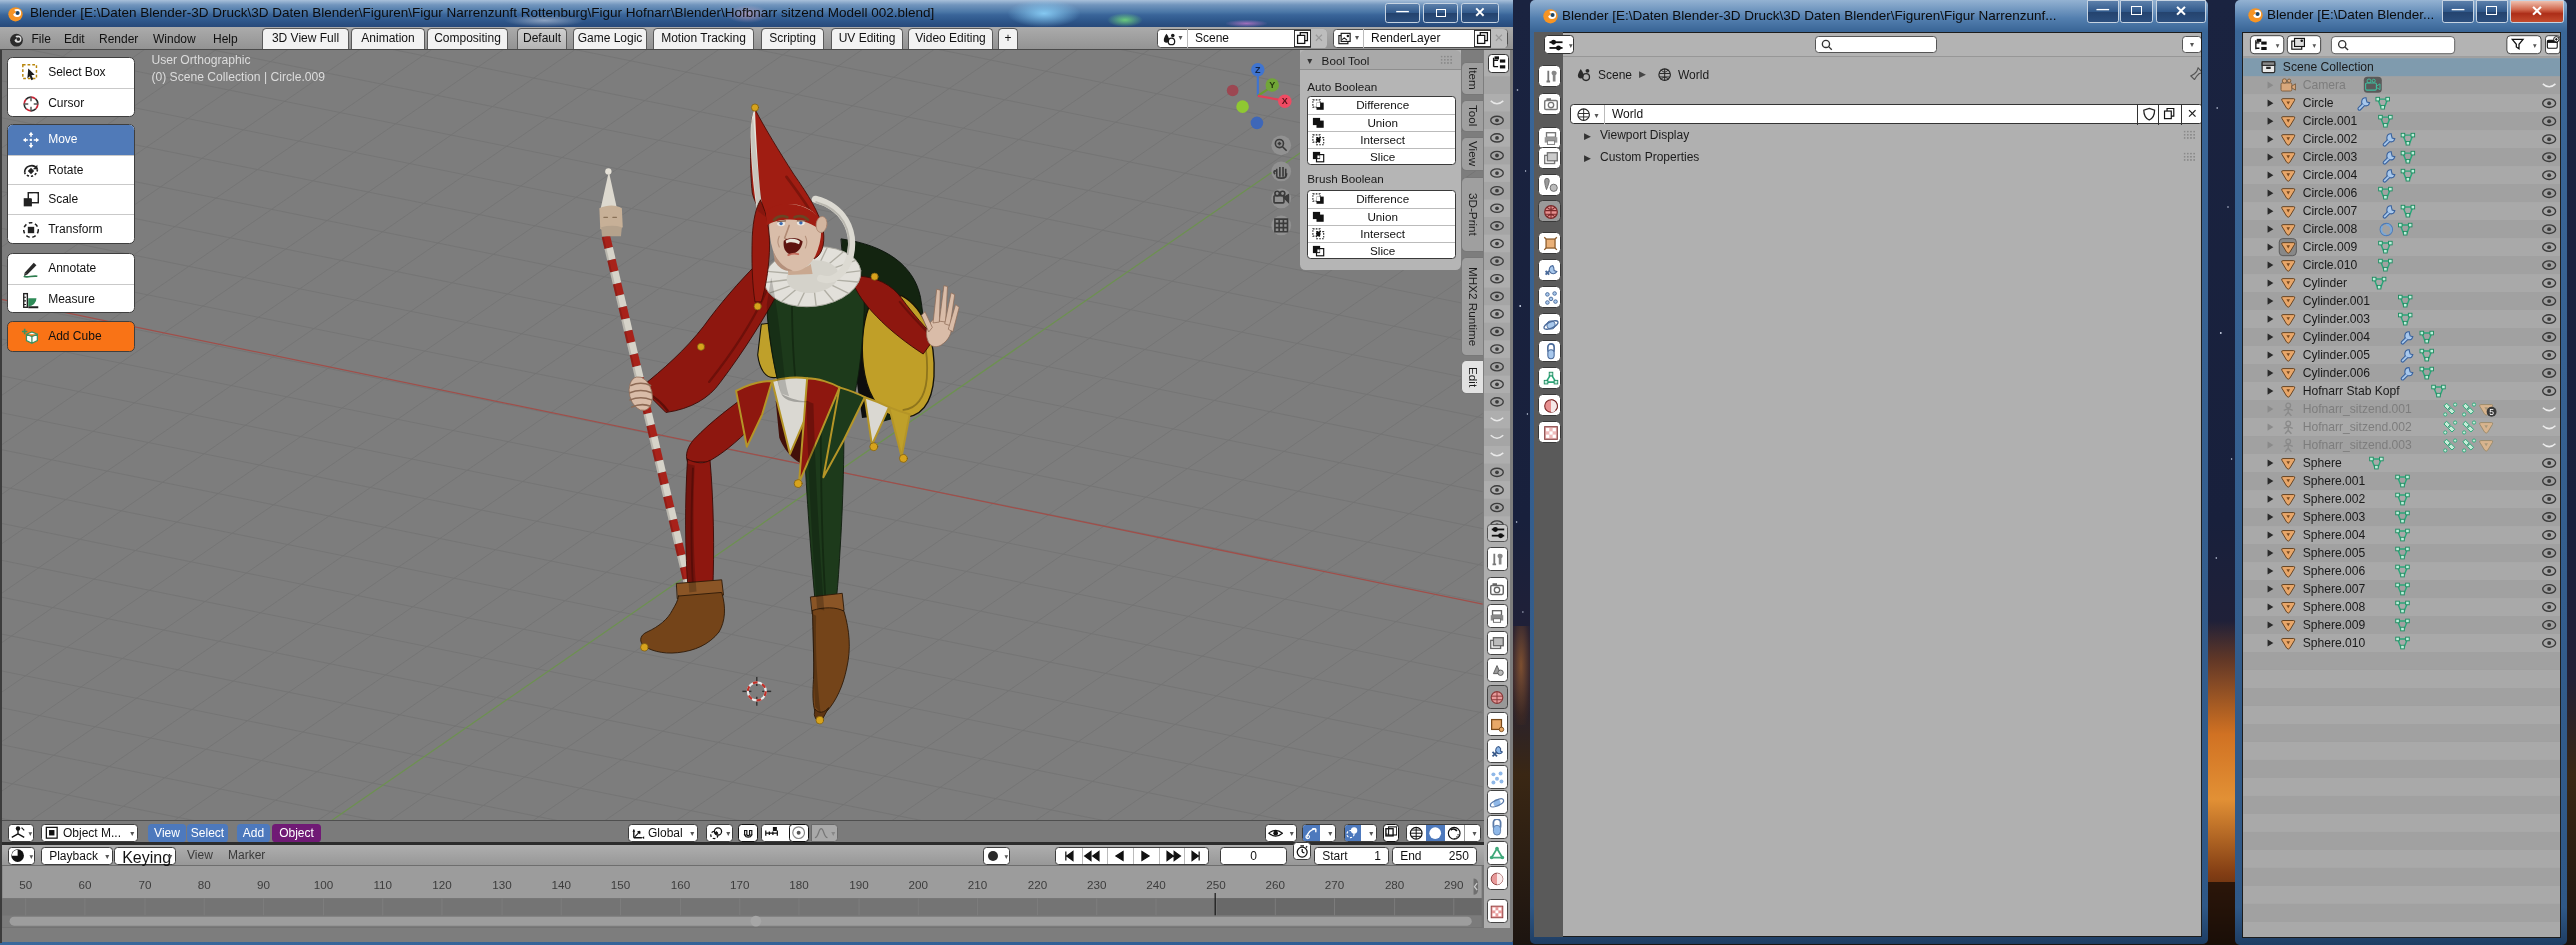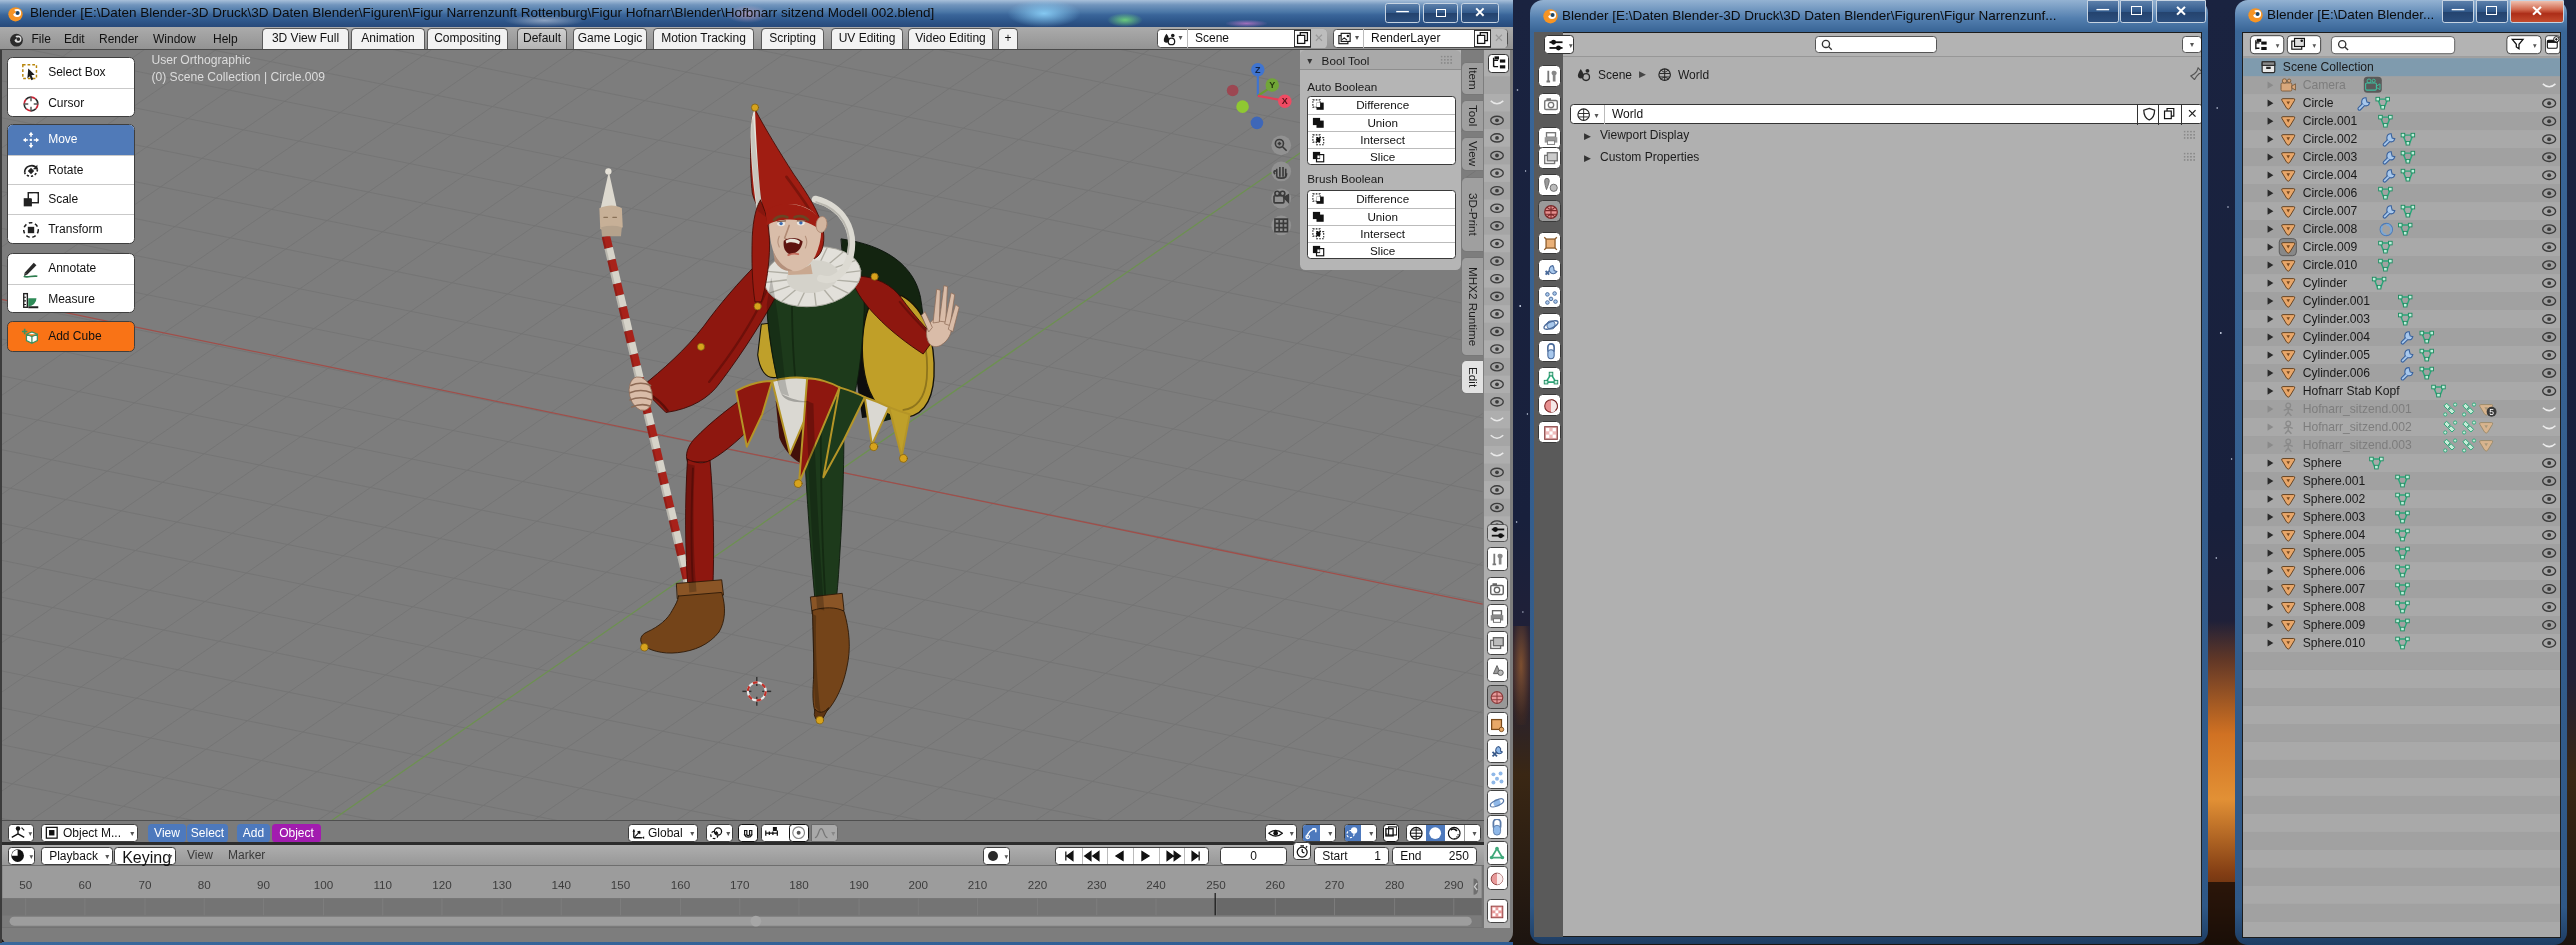--- a/index.html
+++ b/index.html
@@ -1,17 +1,17 @@
 <!DOCTYPE html>
 <html style="font-size:14.4px"><head><meta charset="utf-8"><style>
 *{margin:0;padding:0;box-sizing:border-box;font-family:"Liberation Sans",sans-serif}
 html,body{width:2576px;height:945px;overflow:hidden;background:#131a2e}
 .abs{position:absolute}
 #desk{position:absolute;inset:0;background:linear-gradient(180deg,#1a2340 0%,#18203c 55%,#232036 72%,#3a2714 82%,#1c1410 100%)}
-.win{position:absolute;border-radius:13px}
+.win{position:absolute;border-radius:5px}
 .tbar{position:absolute;left:0;right:0;top:0;height:27px;background:linear-gradient(180deg,#a8c0da 0%,#7195bd 18%,#4a76a6 45%,#3a659a 55%,#2f588c 75%,#27497a 100%);overflow:hidden}
 .ttext{position:absolute;top:5.4px;font-size:13.5px;color:#0b0b0c;white-space:nowrap}
 .blogo{position:absolute;width:19px;height:19px}
 .wbtn{position:absolute;top:2.7px;height:20px;border:0.9px solid #c7d4e2;border-radius:2.7px;background:linear-gradient(180deg,#5c80ab,#31598b 50%,#24436e 52%,#2c4f7e);color:#fff;text-align:center;font-weight:bold}
 .menu{position:absolute;background:linear-gradient(180deg,#ababab,#939393);border-bottom:0.9px solid #4a4a4a}
 .mitem{position:absolute;top:31.5px;font-size:12px;color:#111}
 .tab{position:absolute;top:0.9px;height:21px;background:#f2f2f2;border:0.9px solid #5a5a5a;border-bottom:none;border-radius:4.5px 4.5px 0 0;font-size:12px;color:#111;text-align:center;line-height:19px}
 .tab.act{background:linear-gradient(180deg,#cfcfcf,#b4b4b4)}
 .fld{position:absolute;background:#fff;border:0.9px solid #4e4e4e;border-radius:3.6px;font-size:12px;color:#111}
 .vtxt{position:absolute;writing-mode:vertical-rl;font-size:11.7px;color:#1c1c1c;text-align:center}
@@ -657,21 +657,21 @@
           <circle cx="9" cy="4" r="2.5" fill="#111"></circle>
           <path d="M13,3 l3,3" stroke="#111" stroke-width="1.3"></path>
         </svg><span style="position:absolute;right:0.9px;top:4.5px;font-size:7.2px;color:#555">▾</span></div>
       <div class="abs" style="left:41px;top:2.7px;width:97px;height:18px;background:#fff;border:0.9px solid #3c3c3c;border-radius:3.6px;"><svg width="13.5" height="13.5" viewBox="0 0 15 15" style="margin:1.8px 0 0 2.7px">
           <rect x="1.5" y="1.5" width="12" height="12" fill="none" stroke="#111" stroke-width="1.4"></rect>
           <rect x="4.5" y="4.5" width="6" height="6" fill="#111"></rect>
         </svg><span style="position:absolute;left:21px;top:1.8px;font-size:12px;color:#111">Object M...</span><span style="position:absolute;right:2.7px;top:4.5px;font-size:8px;color:#555">▾</span></div>
       <div class="abs" style="left:148px;top:2.7px;width:38px;height:18px;background:#4d79bd;border-radius:3.6px;color:#fff;font-size:12px;text-align:center;line-height:18px">View</div>
       <div class="abs" style="left:187px;top:2.7px;width:41px;height:18px;background:#4d79bd;border-radius:3.6px;color:#fff;font-size:12px;text-align:center;line-height:18px">Select</div>
       <div class="abs" style="left:237px;top:2.7px;width:33px;height:18px;background:#4d79bd;border-radius:3.6px;color:#fff;font-size:12px;text-align:center;line-height:18px">Add</div>
-      <div class="abs" style="left:272px;top:2.7px;width:49px;height:18px;background:#a21caf;border-radius:3.6px;color:#fff;font-size:12px;text-align:center;line-height:18px">Object</div>
+      <div class="abs" style="left:272px;top:2.7px;width:49px;height:18px;background:#701a75;border-radius:3.6px;color:#fff;font-size:12px;text-align:center;line-height:18px">Object</div>
       <div class="abs" style="left:628px;top:2.7px;width:70px;height:18px;background:#fff;border:0.9px solid #3c3c3c;border-radius:3.6px;"><svg width="13.5" height="13.5" viewBox="0 0 15 15" style="margin:1.8px 0 0 2.7px">
           <path d="M2,13 V4 M2,13 H11" stroke="#111" stroke-width="1.5" fill="none"></path>
           <path d="M2,4 l-1.5,2.5 h3 Z M11,13 l2.5,-1.5 v3 Z" fill="#111"></path>
           <path d="M3,12 L9,6 M9,6 l-3,0.5 M9,6 l-0.5,3" stroke="#111" stroke-width="1.2" fill="none"></path>
         </svg><span style="position:absolute;left:19px;top:1.8px;font-size:12px;color:#111">Global</span><span style="position:absolute;right:2.7px;top:4.5px;font-size:8px;color:#555">▾</span></div>
       <div class="abs" style="left:706px;top:2.7px;width:27px;height:18px;background:#fff;border:0.9px solid #3c3c3c;border-radius:3.6px;"><svg width="14.4" height="14.4" viewBox="0 0 16 16" style="margin:0.9px 0 0 1.8px">
           <circle cx="6" cy="10" r="4" fill="none" stroke="#111" stroke-width="1.4" stroke-dasharray="3 2"></circle>
           <circle cx="10" cy="6" r="4" fill="none" stroke="#111" stroke-width="1.4"></circle>
           <circle cx="8" cy="8" r="1.5" fill="#111"></circle>
         </svg><span style="position:absolute;right:1.8px;top:4.5px;font-size:8px;color:#555">▾</span></div>

